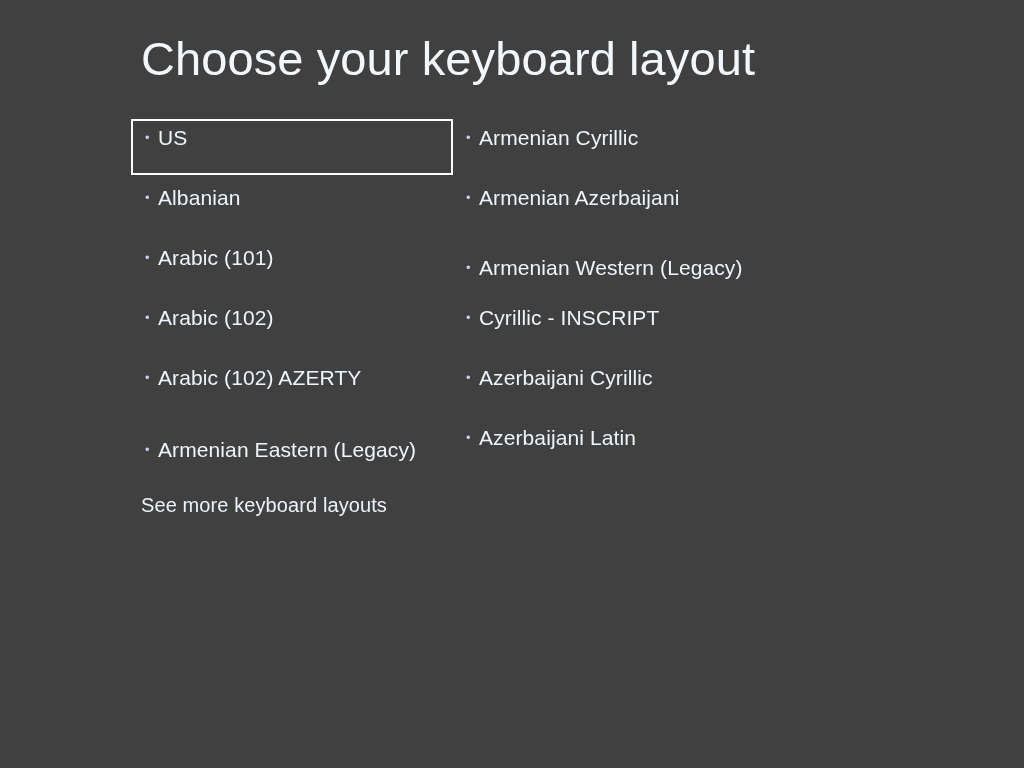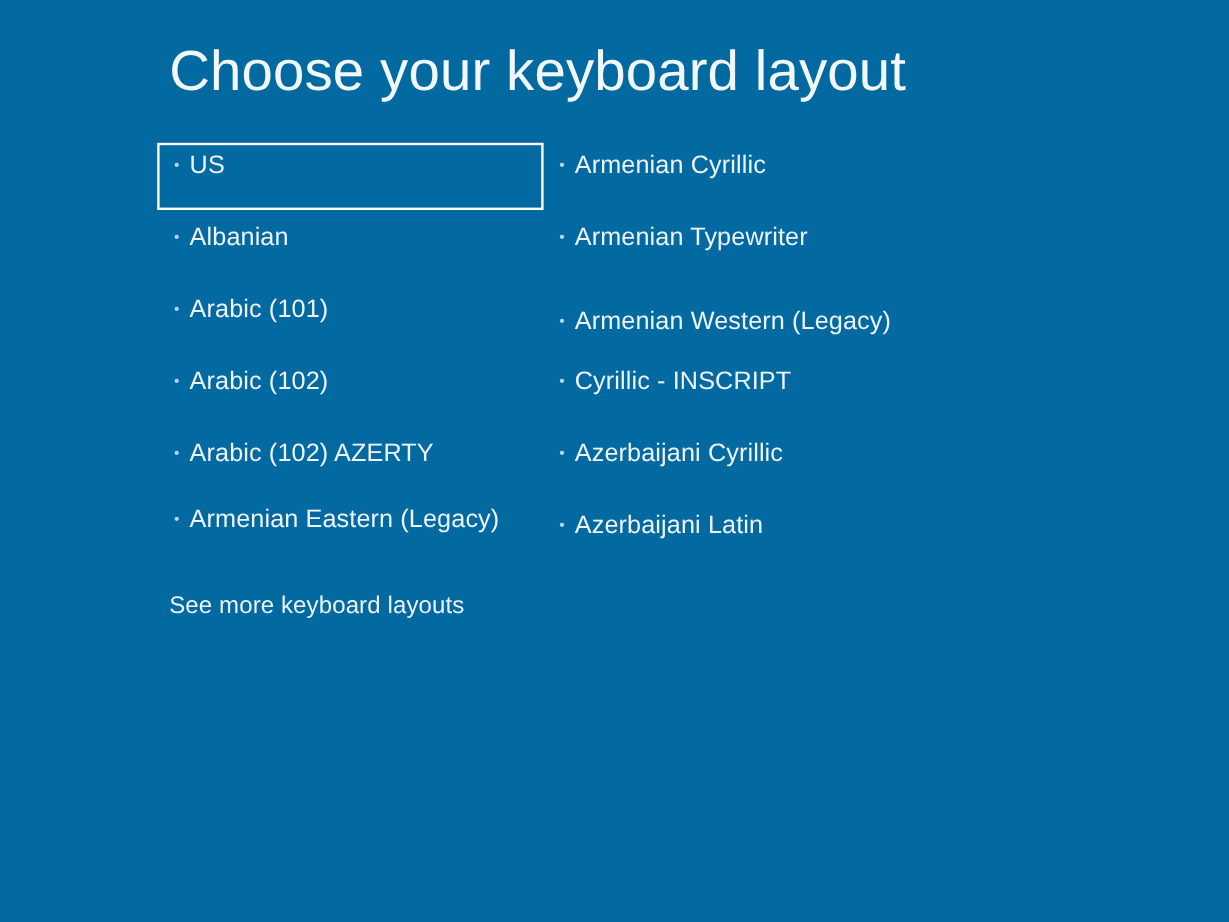--- a/index.html
+++ b/index.html
@@ -12,21 +12,21 @@
     overflow: hidden;
     background: #1f66b8;
     font-family: "Liberation Sans", sans-serif;
     -webkit-font-smoothing: antialiased;
   }
 
   #screen {
     position: relative;
     width: 1024px;
     height: 768px;
-    background: #0369a1;
+    background: #404040;
   }
 
   
   #page-title {
     position: absolute;
     left: 141px;
     top: 33px;
     font-size: 47px;
     font-weight: 300;
     letter-spacing: 0.1px;
@@ -105,26 +105,26 @@
 <div id="screen">
 
   <div id="page-title">Choose your keyboard layout</div>
 
   <div class="layout-column" id="column-left">
       <div class="layout-item selected" style="top: 119px;"><span class="item-bullet">•</span><span class="item-label">US</span></div>
       <div class="layout-item" style="top: 179px; text-decoration: underline;"><span class="item-bullet">•</span><span class="item-label">Albanian</span></div>
       <div class="layout-item" style="top: 239px;"><span class="item-bullet">•</span><span class="item-label">Arabic (101)</span></div>
       <div class="layout-item" style="top: 299px;"><span class="item-bullet">•</span><span class="item-label">Arabic (102)</span></div>
       <div class="layout-item" style="top: 359px;"><span class="item-bullet">•</span><span class="item-label">Arabic (102) AZERTY</span></div>
-      <div class="layout-item" style="top: 414px;"><span class="item-bullet">•</span><span class="item-label">Armenian Eastern (Legacy)</span></div>
+      <div class="layout-item" style="top: 431px;"><span class="item-bullet">•</span><span class="item-label">Armenian Eastern (Legacy)</span></div>
     </div>
 
   <div class="layout-column" id="column-right">
       <div class="layout-item" style="top: 119px;"><span class="item-bullet">•</span><span class="item-label">Armenian Cyrillic</span></div>
-      <div class="layout-item" style="top: 179px;"><span class="item-bullet">•</span><span class="item-label">Armenian Typewriter</span></div>
+      <div class="layout-item" style="top: 179px;"><span class="item-bullet">•</span><span class="item-label">Armenian Azerbaijani</span></div>
       <div class="layout-item" style="top: 249px;"><span class="item-bullet">•</span><span class="item-label">Armenian Western (Legacy)</span></div>
       <div class="layout-item" style="top: 299px;"><span class="item-bullet">•</span><span class="item-label">Cyrillic - INSCRIPT</span></div>
       <div class="layout-item" style="top: 359px;"><span class="item-bullet">•</span><span class="item-label">Azerbaijani Cyrillic</span></div>
       <div class="layout-item" style="top: 419px;"><span class="item-bullet">•</span><span class="item-label">Azerbaijani Latin</span></div>
     </div>
 
   <div id="see-more-link">See more keyboard layouts</div>
 
 </div>
 

